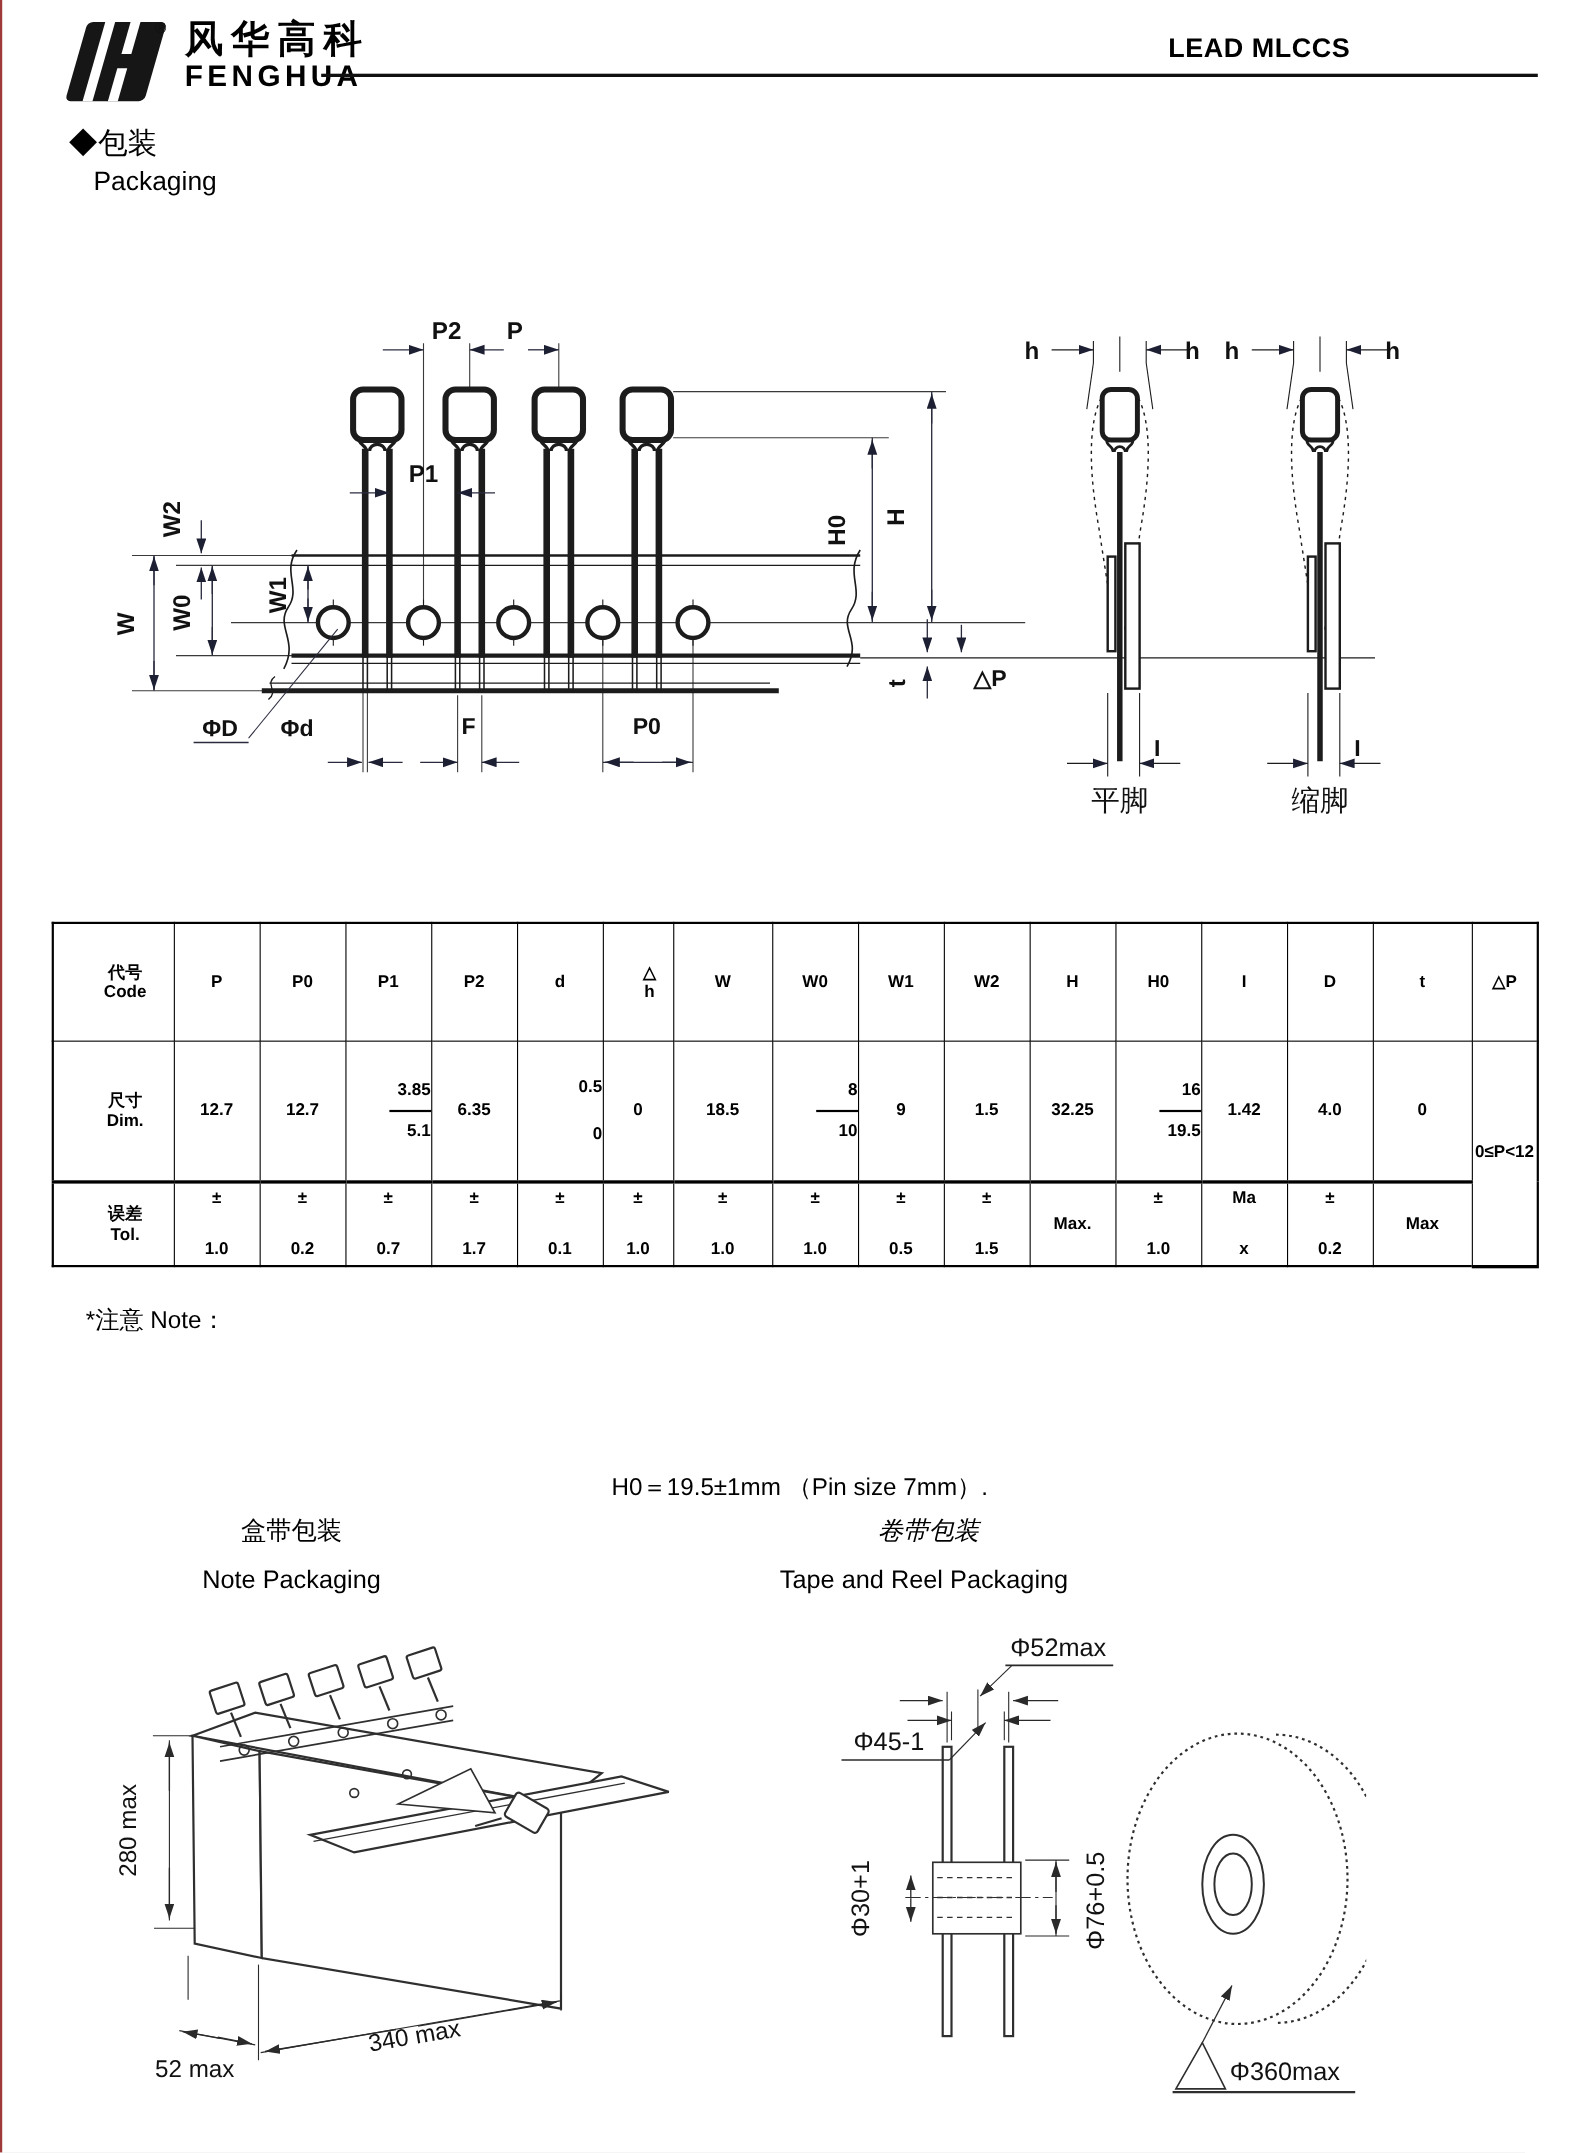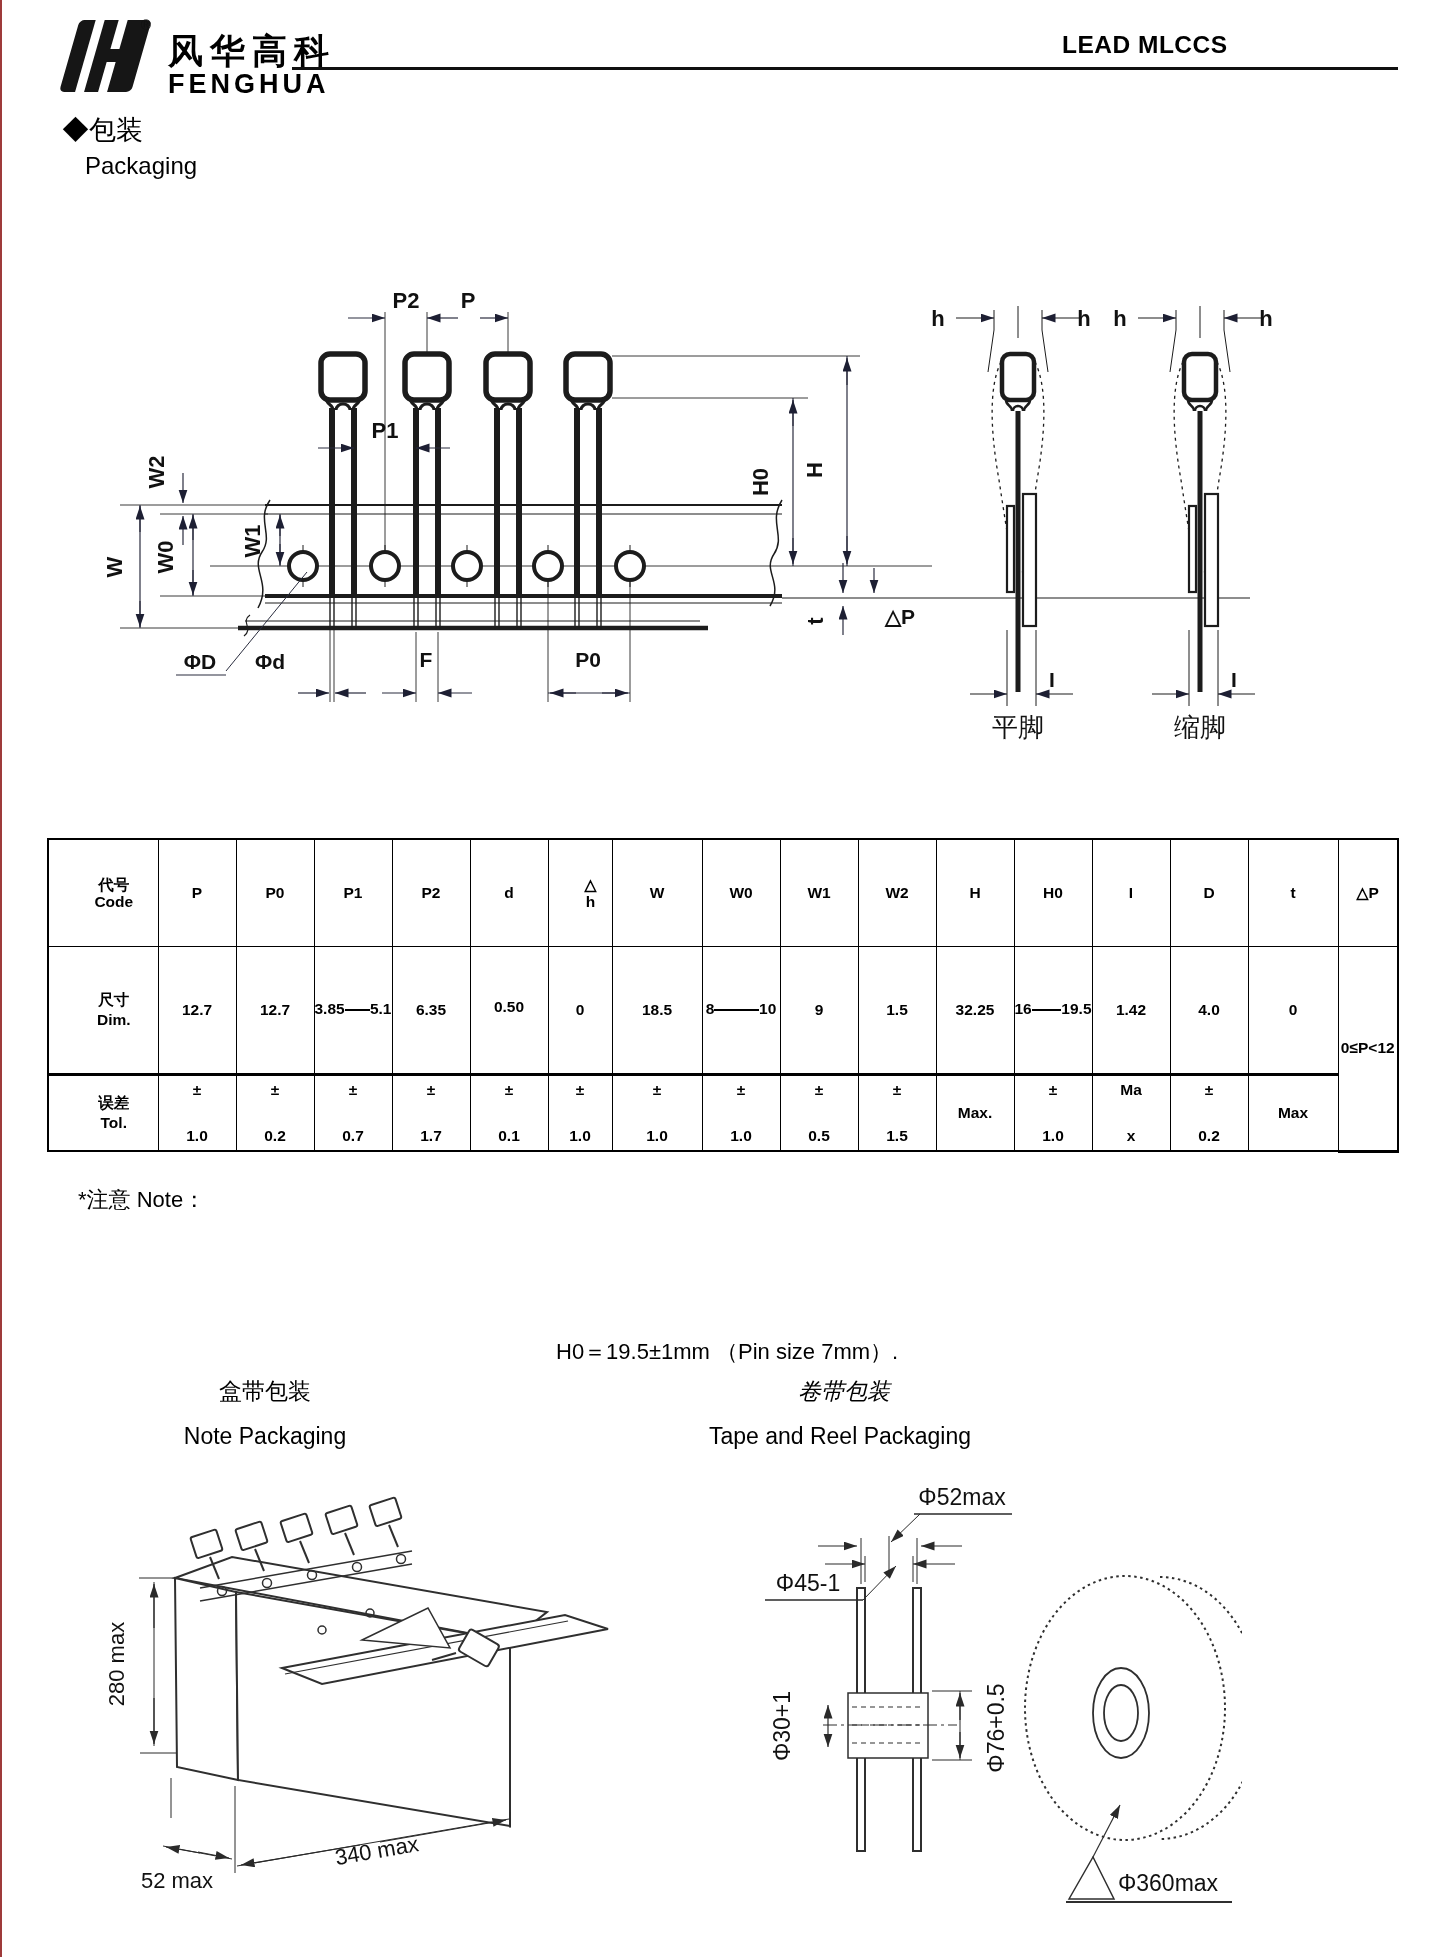--- a/index.html
+++ b/index.html
@@ -2,21 +2,21 @@
 <html><head>
 <meta charset="utf-8">
 <style>
   html,body{margin:0;padding:0;background:#e8e8e8;}
   .page{position:relative;width:1442px;height:1957px;background:#fff;margin:0 auto;
         font-family:"Liberation Sans", sans-serif;color:#000;overflow:hidden;}
   .edge-artifact{position:absolute;left:0;top:0;width:2px;height:100%;background:#9e3a3a;}
   
   .logo-svg{position:absolute;left:54px;top:12px;width:104px;height:86px;}
   .brand{position:absolute;left:168px;top:18px;line-height:1;}
-  .brand-cn{font-size:35px;font-weight:bold;letter-spacing:7px;margin-top:15px;}
+  .brand-cn{font-size:35px;font-weight:bold;letter-spacing:7px;}
   .brand-en{font-size:27px;font-weight:bold;letter-spacing:4px;margin-top:3px;}
   .doc-title{position:absolute;left:1062px;top:31px;font-size:24.5px;font-weight:bold;letter-spacing:.5px;}
   .header-rule{position:absolute;left:292px;top:67px;width:1106px;height:3px;background:#101010;}
   
   .sec-cn{position:absolute;left:62px;top:112px;font-size:27px;}
   .sec-en{position:absolute;left:85px;top:152px;font-size:24px;}
   
   .tape-svg{position:absolute;left:60px;top:230px;}
   .ammo-svg{position:absolute;left:60px;top:1478px;}
   .reel-svg{position:absolute;left:620px;top:1458px;}
@@ -31,21 +31,21 @@
               width:1351px;}
   .spec-table th,.spec-table td{border:1.8px solid #000;text-align:center;vertical-align:middle;
               font-weight:bold;font-size:15.5px;padding:0;}
   .spec-table{border:2.5px solid #000;}
   .spec-table tr.r-head{height:107px;}
   .spec-table tr.r-dim{height:128px;}
   .spec-table tr.r-tol{height:77px;}
   .spec-table tr.r-dim td{border-bottom:3px solid #000;}
   .th2,.lab2{display:flex;flex-direction:column;justify-content:space-evenly;align-items:center;height:100%;margin-left:21px;}
   .th2 div{line-height:1.1;}
-  .stack{display:flex;flex-direction:row;align-items:flex-start;justify-content:center;height:100%;}
+  .stack{display:flex;flex-direction:column;align-items:flex-end;justify-content:center;height:100%;margin-left:13px;}
   .divline{width:58%;border-top:2.5px solid #000;margin:9px 0;}
   .gap2{height:24px;}
   .tol2{display:flex;flex-direction:column;align-items:center;justify-content:center;gap:28px;height:100%;}
   .merged-cell{font-size:13.5px;}
   
   .note{position:absolute;font-size:22px;white-space:nowrap;}
   .n1{left:78px;top:1185px;text-align:right;}
   .n2{left:78px;top:1238px;}
   .n3{left:78px;top:1291px;}
   .n4{left:556px;top:1337px;}

